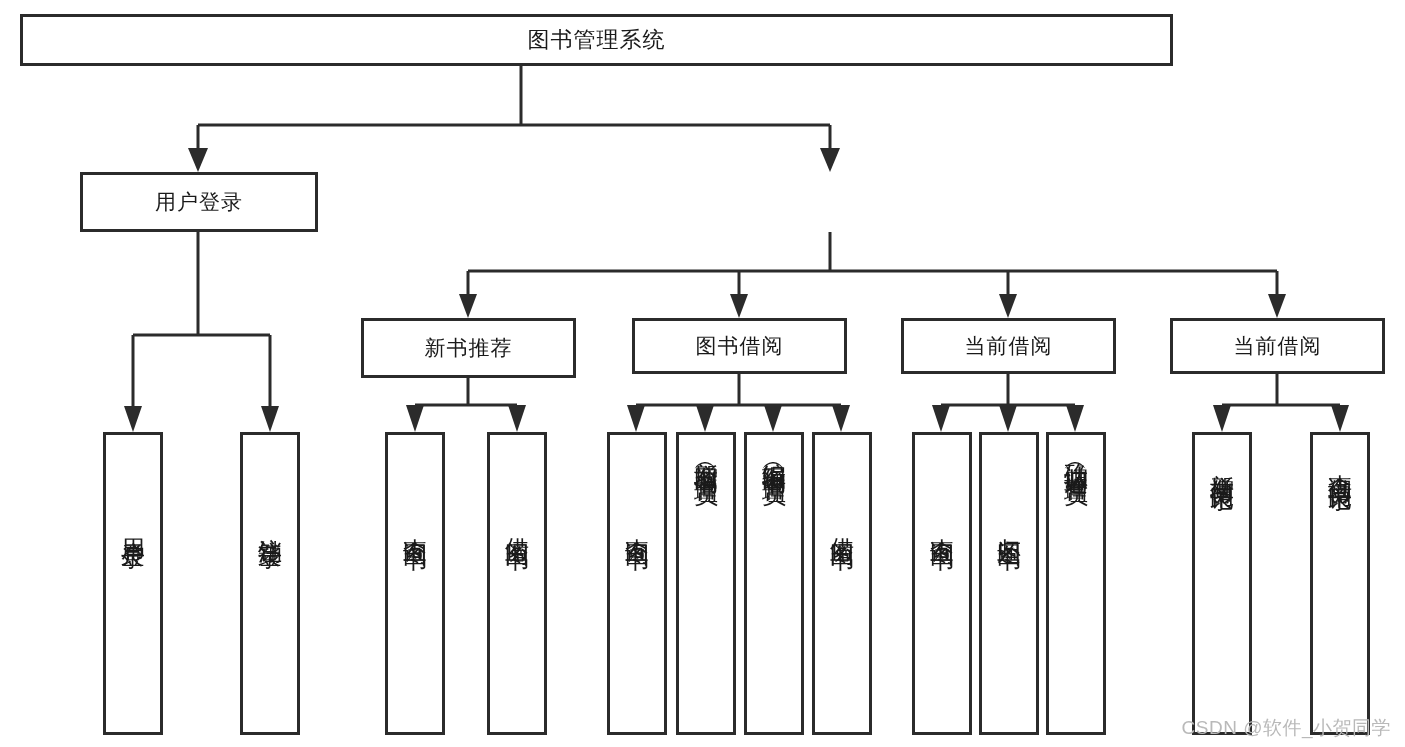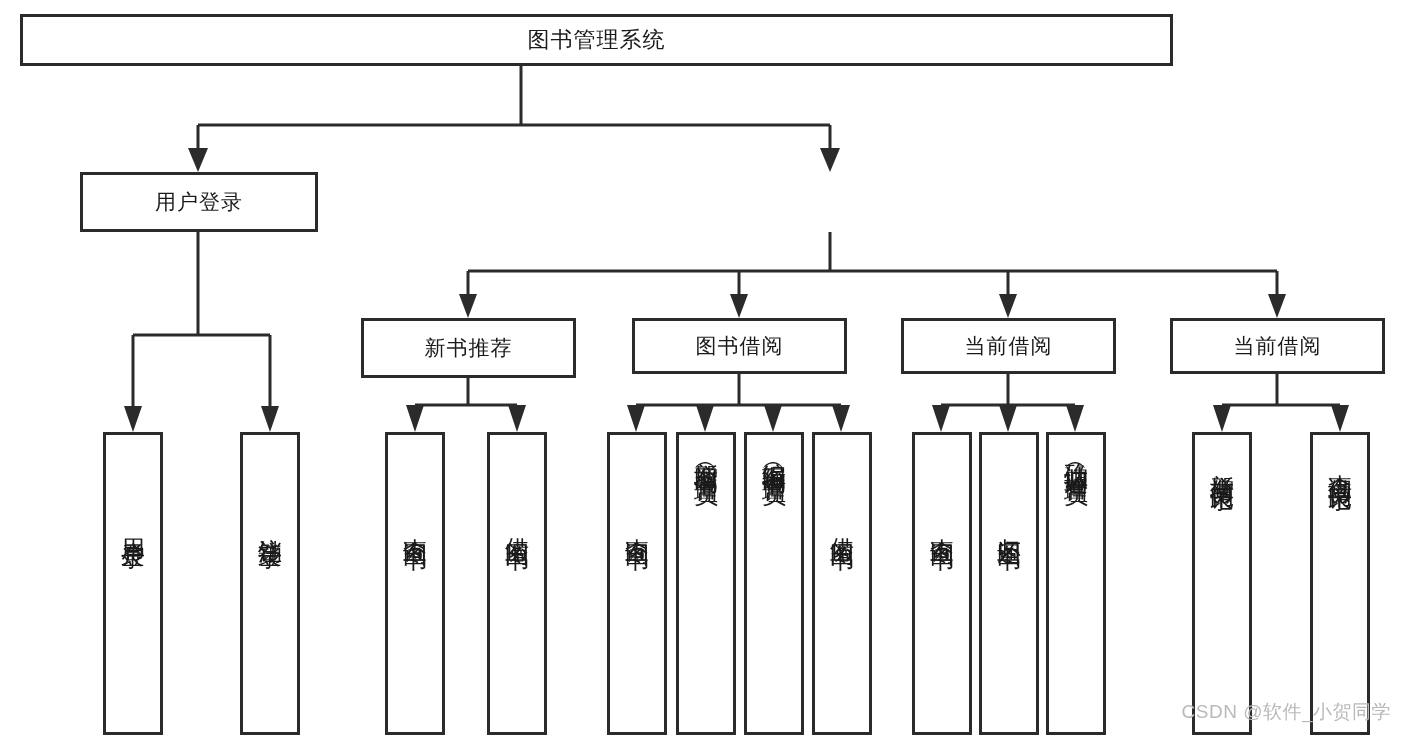--- a/index.html
+++ b/index.html
@@ -80,21 +80,21 @@
     margin-top: 14px;
   }
   .vtext.nopad {
     margin-top: 2px;
   }
 
   
   #watermark {
     position: absolute;
     right: 14px;
-    bottom: 22px;
+    bottom: 6px;
     font-size: 19px;
     color: #b9b9b9;
     letter-spacing: 0.5px;
     white-space: nowrap;
     font-family: "Liberation Sans", "DejaVu Sans", sans-serif;
   }
 </style>
 </head>
 <body>
 

